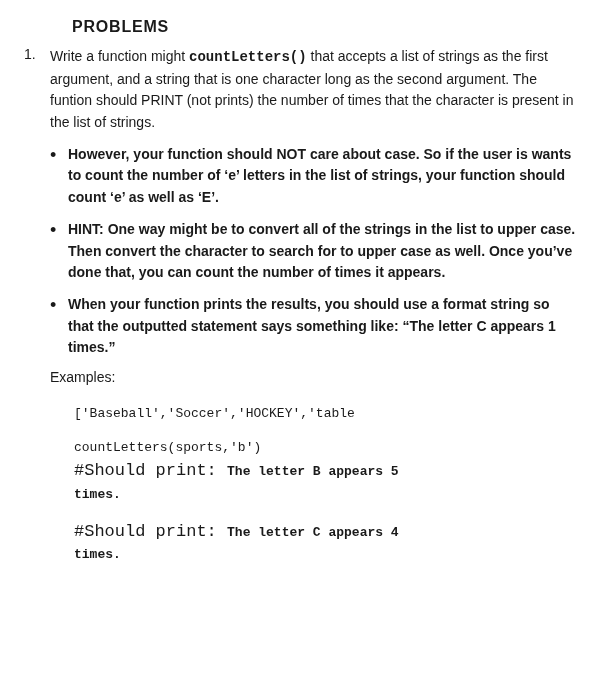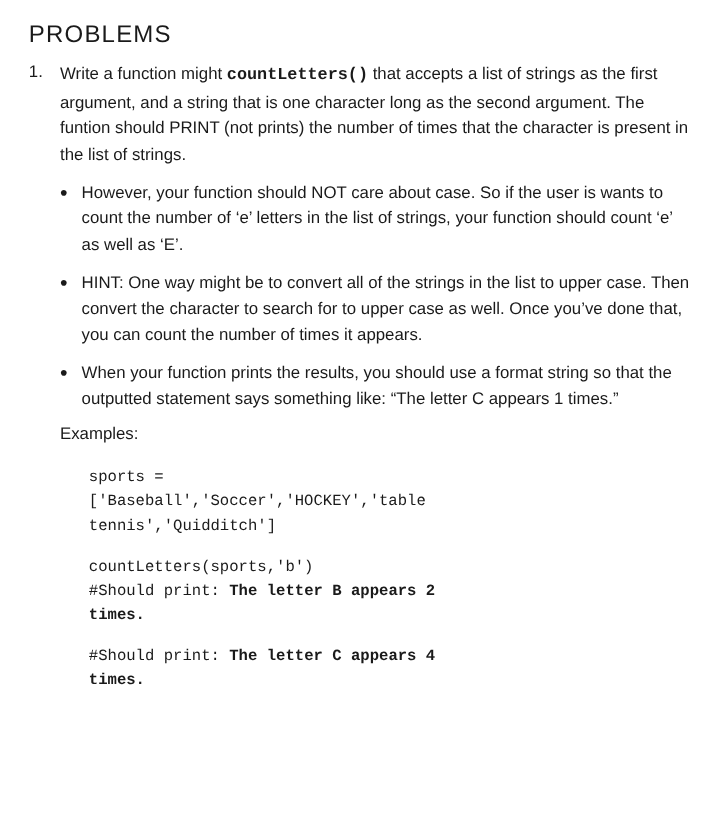--- a/index.html
+++ b/index.html
@@ -11,24 +11,25 @@
       background: #ffffff;
       font-family: Georgia, 'Times New Roman', serif;
       font-size: 15px;
       color: #1a1a1a;
       width: 602px;
       min-height: 700px;
       padding: 18px 24px 24px 24px;
     }
     .problems-heading {
       font-family: Arial, Helvetica, sans-serif;
-      font-size: 20px;
-      font-weight: normal;
+      font-size: 16px;
+      font-weight: bold;
       letter-spacing: 0.05em;
       margin-bottom: 10px;
+      margin-left: 48px;
     }
     .problem-list {
       list-style: none;
       padding: 0;
     }
     .problem-item {
       display: flex;
       gap: 6px;
       margin-bottom: 10px;
     }
@@ -65,38 +66,39 @@
       font-size: 14px;
       line-height: 1.55;
     }
     .bullet-dot {
       min-width: 10px;
       font-size: 18px;
       line-height: 1.3;
     }
     .bullet-text {
       flex: 1;
+      font-weight: bold;
     }
     .examples-label {
       font-family: Arial, Helvetica, sans-serif;
       font-size: 14px;
       margin-top: 6px;
       margin-bottom: 19px;
     }
     .code-block {
       font-family: 'Courier New', Courier, monospace;
       font-size: 13px;
       line-height: 1.55;
       margin-left: 24px;
       margin-bottom: 14px;
       color: #1a1a1a;
     }
     .code-comment {
       font-family: 'Courier New', Courier, monospace;
-      font-size: 13px;
+      font-size: 17px;
     }
     .bold-code {
       font-family: 'Courier New', Courier, monospace;
       font-weight: bold;
       font-size: 13px;
     }
   </style>
 </head>
 <body>
 
@@ -121,29 +123,27 @@
         </li>
         <li class="bullet-item">
           <span class="bullet-dot">•</span>
           <span class="bullet-text">When your function prints the results, you should use a format string so that the outputted statement says something like: “The letter C appears 1 times.”</span>
         </li>
       </ul>
 
       <div class="examples-label">Examples:</div>
 
       <div class="code-block">
-        <div>sports =</div>
         <div>['Baseball','Soccer','HOCKEY','table</div>
-        <div>tennis','Quidditch']</div>
       </div>
 
       <div class="code-block">
         <div>countLetters(sports,'b')</div>
         <div>
-          <span class="code-comment">#Should print: </span><span class="bold-code">The letter B appears 2</span>
+          <span class="code-comment">#Should print: </span><span class="bold-code">The letter B appears 5</span>
         </div>
         <div><span class="bold-code">times.</span></div>
       </div>
 
       <div class="code-block">
         <div>
           <span class="code-comment">#Should print: </span><span class="bold-code">The letter C appears 4</span>
         </div>
         <div><span class="bold-code">times.</span></div>
       </div>

